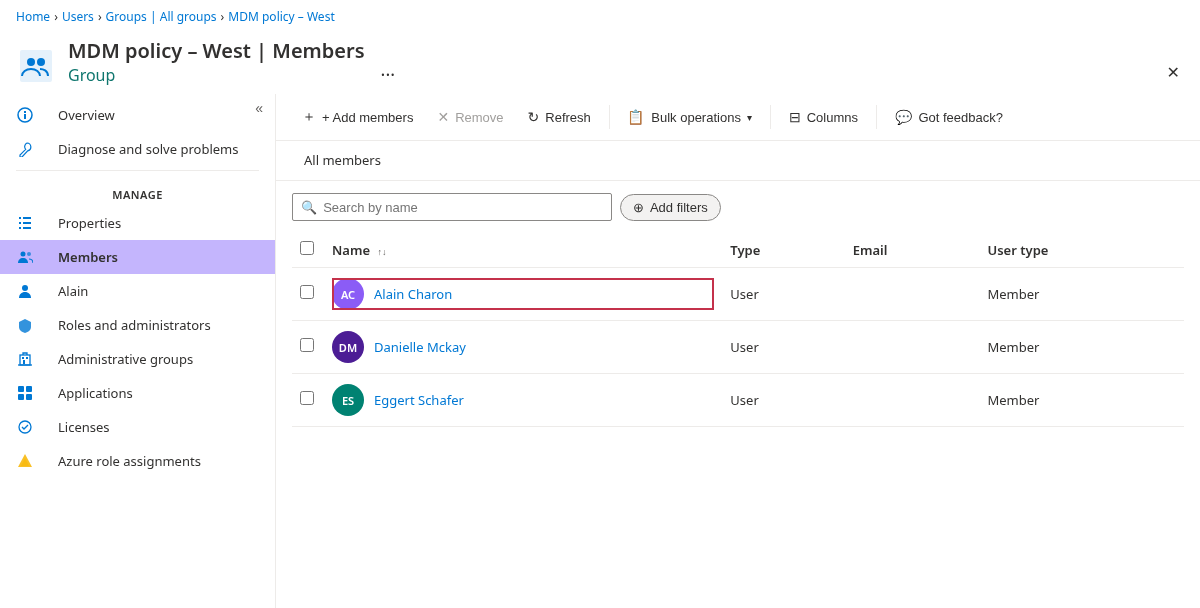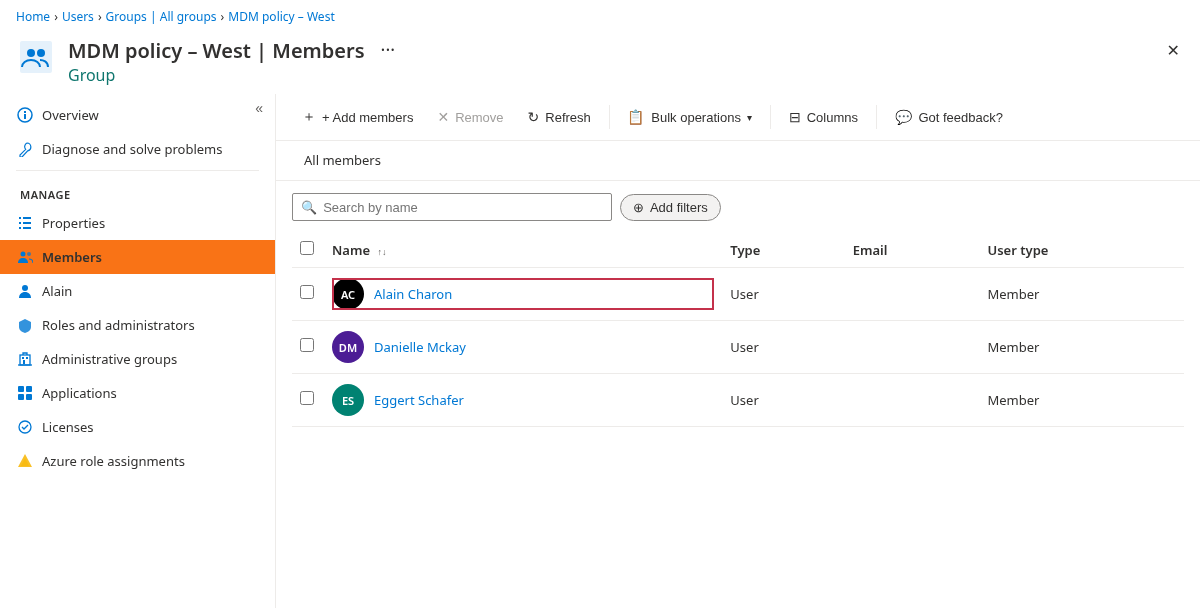--- a/index.html
+++ b/index.html
@@ -4,37 +4,37 @@
   <style>
     * { box-sizing: border-box; margin: 0; padding: 0; }
     body { font-family: 'Segoe UI', system-ui, sans-serif; font-size: 13px; color: #323130; background: #fff; width: 1200px; height: 608px; overflow: hidden; display: flex; flex-direction: column; }
 
     
     .breadcrumb { padding: 8px 16px; font-size: 12px; color: #0078d4; display: flex; align-items: center; gap: 4px; }
     .breadcrumb span { color: #323130; }
     .breadcrumb a { color: #0078d4; text-decoration: none; }
 
     
-    .page-header { padding: 4px 16px 8px; display: flex; align-items: flex-start; gap: 12px; border-bottom: none; }
+    .page-header { padding: 4px 16px 8px; display: flex; align-items: flex-end; gap: 12px; border-bottom: none; }
     .page-header-icon { width: 40px; height: 40px; display: flex; align-items: center; justify-content: center; }
     .page-header-icon svg { width: 32px; height: 32px; }
     .page-header-text h1 { font-size: 20px; font-weight: 600; color: #323130; }
     .page-header-text .subtitle { font-size: 16px; color: #0f766e; }
     .header-ellipsis { margin-left: 4px; color: #323130; font-size: 18px; cursor: pointer; }
     .close-btn { margin-left: auto; cursor: pointer; font-size: 16px; color: #323130; border: none; background: none; padding: 4px; }
 
     
     .main-layout { display: flex; flex: 1; overflow: hidden; }
 
     
     .sidebar { width: 276px; min-width: 276px; border-right: 1px solid #edebe9; overflow-y: auto; padding-top: 4px; position: relative; }
     .sidebar-collapse { position: absolute; top: 4px; right: 8px; cursor: pointer; color: #605e5c; font-size: 14px; border: none; background: none; padding: 2px 4px; }
-    .sidebar-section-label { font-size: 11px; font-weight: 600; color: #323130; padding: 12px 20px 4px; text-transform: uppercase; letter-spacing: 0.5px; }
-    .nav-item { display: flex; align-items: center; gap: 8px; padding: 8px 16px; cursor: pointer; font-size: 13px; color: #323130; text-decoration: none; }
-    .nav-item.active { background: #f97316; font-weight: 600; }
+    .sidebar-section-label { font-size: 11px; font-weight: 600; color: #323130; padding: 12px 33px 4px; text-transform: uppercase; letter-spacing: 0.5px; text-align: center; }
+    .nav-item { display: flex; align-items: center; gap: 24px; padding: 8px 16px; cursor: pointer; font-size: 13px; color: #323130; text-decoration: none; }
+    .nav-item.active { background: #c4b5fd; font-weight: 600; }
     .nav-item .nav-icon { width: 18px; height: 18px; display: flex; align-items: center; justify-content: center; flex-shrink: 0; }
     .nav-divider { border: none; border-top: 1px solid #edebe9; margin: 4px 16px; }
 
     
     .content { flex: 1; display: flex; flex-direction: column; overflow: hidden; }
 
     
     .toolbar { padding: 8px 16px; display: flex; align-items: center; gap: 4px; border-bottom: 1px solid #edebe9; flex-wrap: wrap; }
     .toolbar-btn { display: flex; align-items: center; gap: 6px; padding: 6px 10px; border: none; background: none; cursor: pointer; color: #323130; font-size: 13px; border-radius: 2px; }
     .toolbar-btn.disabled { color: #a19f9d; cursor: default; }
@@ -60,21 +60,21 @@
     .data-table thead tr th { text-align: left; padding: 8px 8px; font-weight: 600; font-size: 13px; color: #323130; border-bottom: 1px solid #edebe9; white-space: nowrap; }
     .data-table tbody tr { border-bottom: 1px solid #edebe9; }
     .data-table tbody tr td { padding: 10px 8px; font-size: 13px; vertical-align: middle; }
 
     .sort-icon { display: inline-flex; flex-direction: column; margin-left: 4px; font-size: 9px; color: #605e5c; }
 
     .checkbox-cell { width: 32px; }
     .checkbox-cell input[type="checkbox"] { width: 14px; height: 14px; cursor: pointer; }
 
     .avatar { width: 32px; height: 32px; border-radius: 50%; display: flex; align-items: center; justify-content: center; font-size: 11px; font-weight: 600; color: #fff; flex-shrink: 0; }
-    .avatar-red { background: #000000; }
+    .avatar-red { background: #8b5cf6; }
     .avatar-teal { background: #4c1d95; }
     .avatar-green { background: #008272; }
 
     .name-cell { display: flex; align-items: center; gap: 10px; }
     .name-cell-link { color: #0078d4; cursor: pointer; text-decoration: none; }
 
     .name-row-highlighted { outline: 2px solid #c4314b; outline-offset: -2px; }
 
     
     ::-webkit-scrollbar { width: 6px; }

